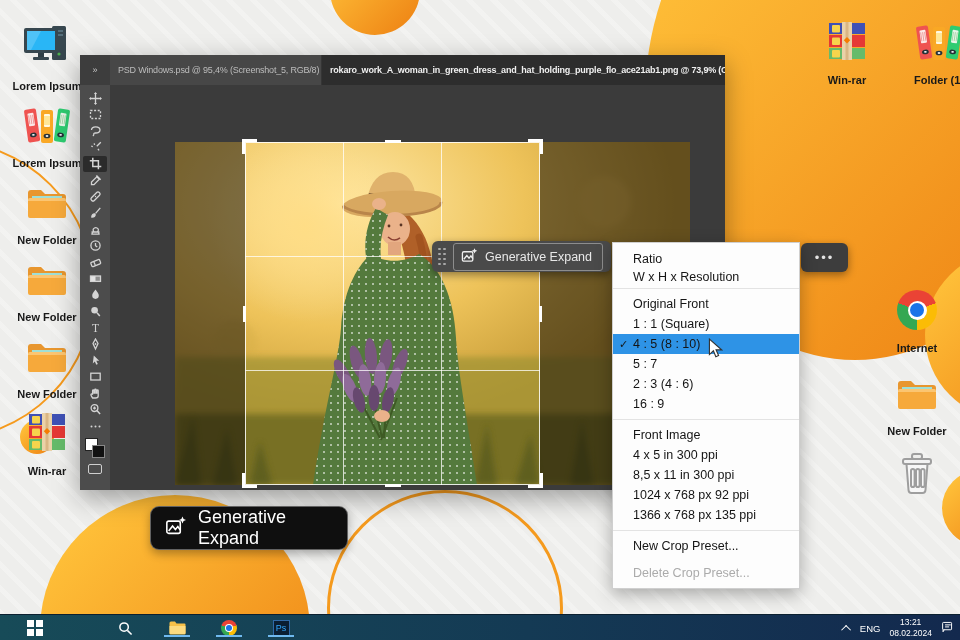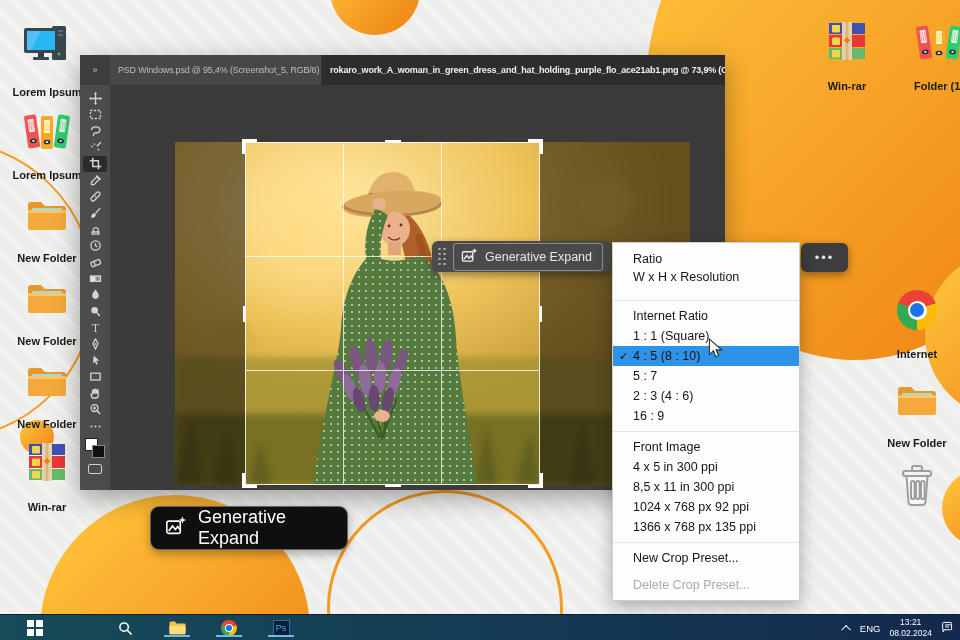--- a/index.html
+++ b/index.html
@@ -8,21 +8,21 @@
 
   
   .stripes { position:absolute; inset:0; z-index:0; pointer-events:none;
     background:repeating-linear-gradient(45deg, rgba(255,255,255,.55) 0 5px, rgba(255,255,255,0) 5px 17px);
     opacity:.5; }
   .blob { position:absolute; border-radius:50%; z-index:1; }
   .blob.fill { background:linear-gradient(135deg,#ffc23a 10%,#f08a18 85%); }
   .blob.ring { background:transparent; border:3px solid #f59a1d; }
 
   
-  .dicon { width:78px; display:flex; flex-direction:column; align-items:center; gap:18px; }
+  .dicon { width:78px; display:flex; flex-direction:column; align-items:center; gap:12px; }
   .dicon .art { height:46px; display:flex; align-items:flex-end; justify-content:center; }
   .dicon .lbl { font-size:11px; font-weight:700; color:#191919; text-align:center; line-height:1.1; }
   #left-icons { position:absolute; left:8px; top:22px; z-index:2; display:flex; flex-direction:column; gap:7px; }
   #top-right-icons { position:absolute; left:808px; top:16px; z-index:2; display:flex; gap:14px; }
   #right-icons { position:absolute; left:878px; top:284px; z-index:2; display:flex; flex-direction:column; gap:13px; }
 
   
   .chrome-ball { position:relative; width:40px; height:40px; border-radius:50%;
     background:conic-gradient(from -70deg, #ea4335 0 140deg, #fbbc05 140deg 250deg, #34a853 250deg 360deg); }
   .chrome-ball .ring { position:absolute; left:50%; top:50%; width:19px; height:19px; margin:-9.5px 0 0 -9.5px;
@@ -73,21 +73,21 @@
   #draghandle i { width:2.5px; height:2.5px; background:#a8a8a8; border-radius:50%; }
   #gen-exp-ctx { display:flex; align-items:center; gap:7px; border:1px solid #8d8d8d; border-radius:3px;
     padding:3px 10px 3px 7px; color:#e8e8e8; font-size:12.5px; }
   #ctx-more { position:absolute; left:801px; top:243px; width:47px; height:29px; z-index:4; background:#3d3d3d;
     border-radius:6px; color:#e3e3e3; display:flex; align-items:center; justify-content:center;
     font-size:13px; letter-spacing:2px; box-shadow:0 3px 8px rgba(0,0,0,.4); }
 
   
   #crop-menu { position:absolute; left:612px; top:242px; width:188px; z-index:5; background:#fdfdfd;
     border:1px solid #cfcfcf; box-shadow:0 5px 16px rgba(0,0,0,.3); font-size:12.5px; color:#151515; }
-  #crop-menu .mhead { padding:7px 10px 14px 20px; line-height:18px; border-bottom:1px solid #e3e3e3; }
+  #crop-menu .mhead { padding:7px 10px 2px 20px; line-height:18px; border-bottom:1px solid #e3e3e3; }
   .mgroup { padding:5px 0; border-bottom:1px solid #e3e3e3; }
   .mgroup:last-child { border-bottom:none; }
   .mrow { height:20px; line-height:20px; padding-left:20px; position:relative; white-space:nowrap; }
   .mrow .chk { position:absolute; left:6px; top:0; font-size:11px; }
   .mrow.selected { background:#2e93e6; }
   .mrow.disabled { color:#ababab;margin-top:7px; }
 
   
   #gen-exp-float { position:absolute; left:150px; top:506px; width:198px; height:44px; z-index:4;
     background:#0f0f0f; border:1px solid rgba(255,255,255,.35); border-radius:9px; display:flex;
@@ -589,21 +589,21 @@
   </div>
 </div>
 <div id="ctx-more">•••</div>
 
 <div id="crop-menu">
     <div class="mhead">
       <div>Ratio</div>
 <div>W x H x Resolution</div>
     </div>
     <div class="mgroup">
-      <div class="mrow"><span>Internet Ratio</span></div>
+      <div class="mrow"><span>Original Front</span></div>
       <div class="mrow"><span>1 : 1 (Square)</span></div>
       <div class="mrow selected"><span class="chk">✓</span><span>4 : 5 (8 : 10)</span></div>
       <div class="mrow"><span>5 : 7</span></div>
       <div class="mrow"><span>2 : 3 (4 : 6)</span></div>
       <div class="mrow"><span>16 : 9</span></div>
     </div>
     <div class="mgroup">
       <div class="mrow"><span>Front Image</span></div>
       <div class="mrow"><span>4 x 5 in 300 ppi</span></div>
       <div class="mrow"><span>8,5 x 11 in 300 ppi</span></div>

